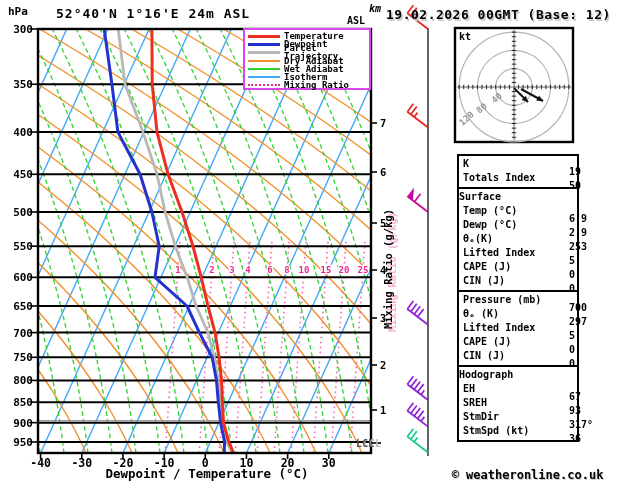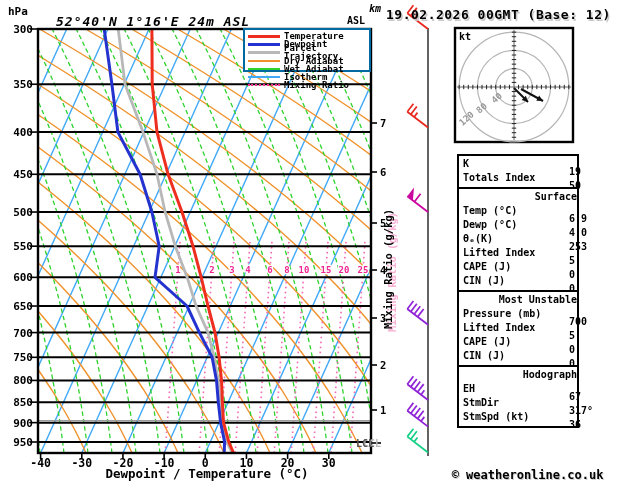--- a/index.html
+++ b/index.html
@@ -2,36 +2,36 @@
 <html><head>
 <meta charset="utf-8">
 <style>
   html,body{margin:0;padding:0;}
   body{width:629px;height:486px;background:#fff;position:relative;overflow:hidden;
        font-family:"DejaVu Sans Mono",monospace;}
   #scene{position:absolute;left:0;top:0;}
   #scene text{font-family:"DejaVu Sans Mono",monospace;}
   .ovl{position:absolute;font-weight:bold;color:#000;white-space:nowrap;}
   #hpa-unit{left:8px;top:5px;font-size:11px;}
-  #station-title{left:56px;top:14px;font-size:13px;letter-spacing:1px;font-style:italic;}
+  #station-title{left:56px;top:6px;font-size:13px;letter-spacing:1px;}
   #km-unit{left:369px;top:3px;font-size:10px;font-style:italic;}
   #asl-unit{left:347px;top:15px;font-size:10px;}
   #datetime-title{left:386px;top:7px;font-size:13px;letter-spacing:0.5px;text-shadow:1.5px 1.5px 0 #c9c9c9;text-align:center;}
   #xaxis-title{left:82px;top:466px;width:250px;text-align:center;font-size:12.5px;}
   #copyright{left:440px;top:468px;width:175px;text-align:center;font-size:12px;text-shadow:1px 1px 0 #cfcfcf;}
-  #legend{position:absolute;left:243px;top:28px;width:128px;height:44px;border:2px solid #0369a1;
+  #legend{position:absolute;left:243px;top:28px;width:128px;height:62px;border:2px solid #d946ef;
           background:#fff;box-sizing:border-box;padding:2px 0 0 3px;}
   .lg-row{display:flex;align-items:center;height:8.2px;}
   .lg-swatch{width:32px;margin-right:4px;flex:none;}
   .lg-label{font-size:9px;line-height:8px;font-weight:bold;color:#000;}
   #stats-table{position:absolute;left:457px;top:154px;width:122px;border:2px solid #000;
                background:#fff;box-sizing:border-box;font-size:10px;font-weight:bold;color:#000;}
   .tsec{border-bottom:2px solid #000;padding:1px 0 2px;}
   .tsec:last-child{border-bottom:none;border-radius:23px;}
-  .thead{text-align:right;height:14px;line-height:14px;}
+  .thead{text-align:left;height:14px;line-height:14px;}
   .trow{position:relative;height:14px;line-height:14px;padding-left:4px;}
   .tval{position:absolute;left:86px;top:8px;margin-left:24px;}
 </style>
 </head>
 <body>
 
 <svg id="scene" width="629" height="486" viewBox="0 0 629 486">
     <defs>
       <clipPath id="pc">
         <rect x="38" y="29" width="333" height="424"></rect>
@@ -352,32 +352,33 @@
     </div>
   </div>
 <div id="stats-table">
     <div class="tsec">
       <div class="trow"><span>K</span><span class="tval">19</span></div>
       <div class="trow"><span>Totals Index</span><span class="tval">50</span></div>
     </div>
     <div class="tsec">
       <div class="thead">Surface</div>
       <div class="trow"><span>Temp (°C)</span><span class="tval">6.9</span></div>
-      <div class="trow"><span>Dewp (°C)</span><span class="tval">4.0</span></div>
+      <div class="trow"><span>Dewp (°C)</span><span class="tval">2.9</span></div>
       <div class="trow"><span>θₑ(K)</span><span class="tval">253</span></div>
       <div class="trow"><span>Lifted Index</span><span class="tval">5</span></div>
       <div class="trow"><span>CAPE (J)</span><span class="tval">0</span></div>
       <div class="trow"><span>CIN (J)</span><span class="tval">0</span></div>
     </div>
     <div class="tsec">
-      <div class="thead">Most Unstable</div>
       <div class="trow"><span>Pressure (mb)</span><span class="tval">700</span></div>
+      <div class="trow"><span>θₑ (K)</span><span class="tval">297</span></div>
       <div class="trow"><span>Lifted Index</span><span class="tval">5</span></div>
       <div class="trow"><span>CAPE (J)</span><span class="tval">0</span></div>
       <div class="trow"><span>CIN (J)</span><span class="tval">0</span></div>
     </div>
     <div class="tsec">
       <div class="thead">Hodograph</div>
       <div class="trow"><span>EH</span><span class="tval">67</span></div>
+      <div class="trow"><span>SREH</span><span class="tval">93</span></div>
       <div class="trow"><span>StmDir</span><span class="tval">317°</span></div>
       <div class="trow"><span>StmSpd (kt)</span><span class="tval">36</span></div>
     </div>
   </div>
 
 </body></html>

